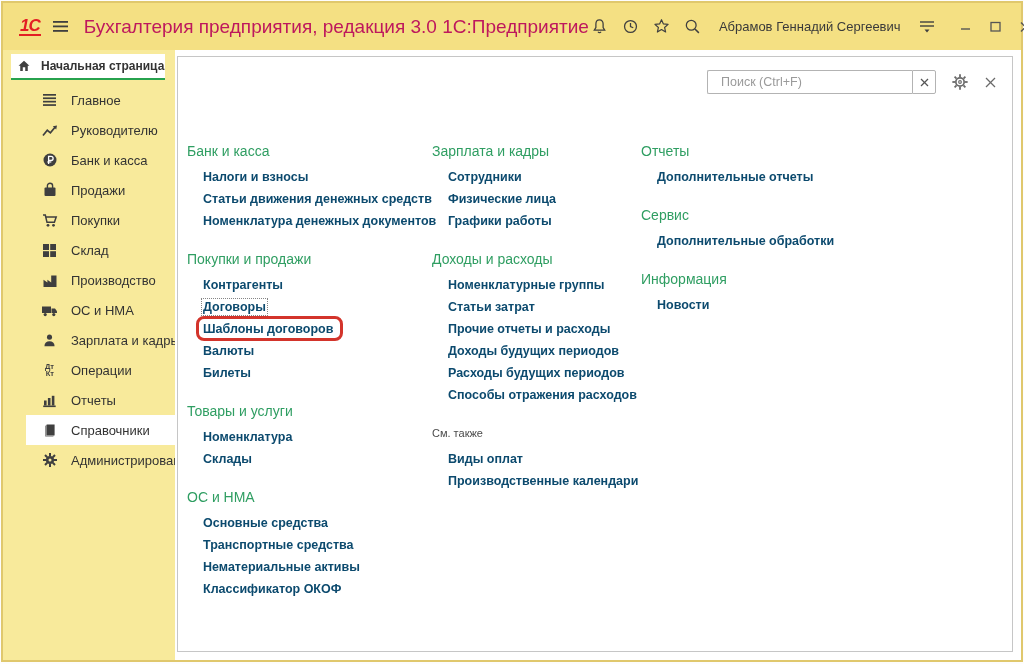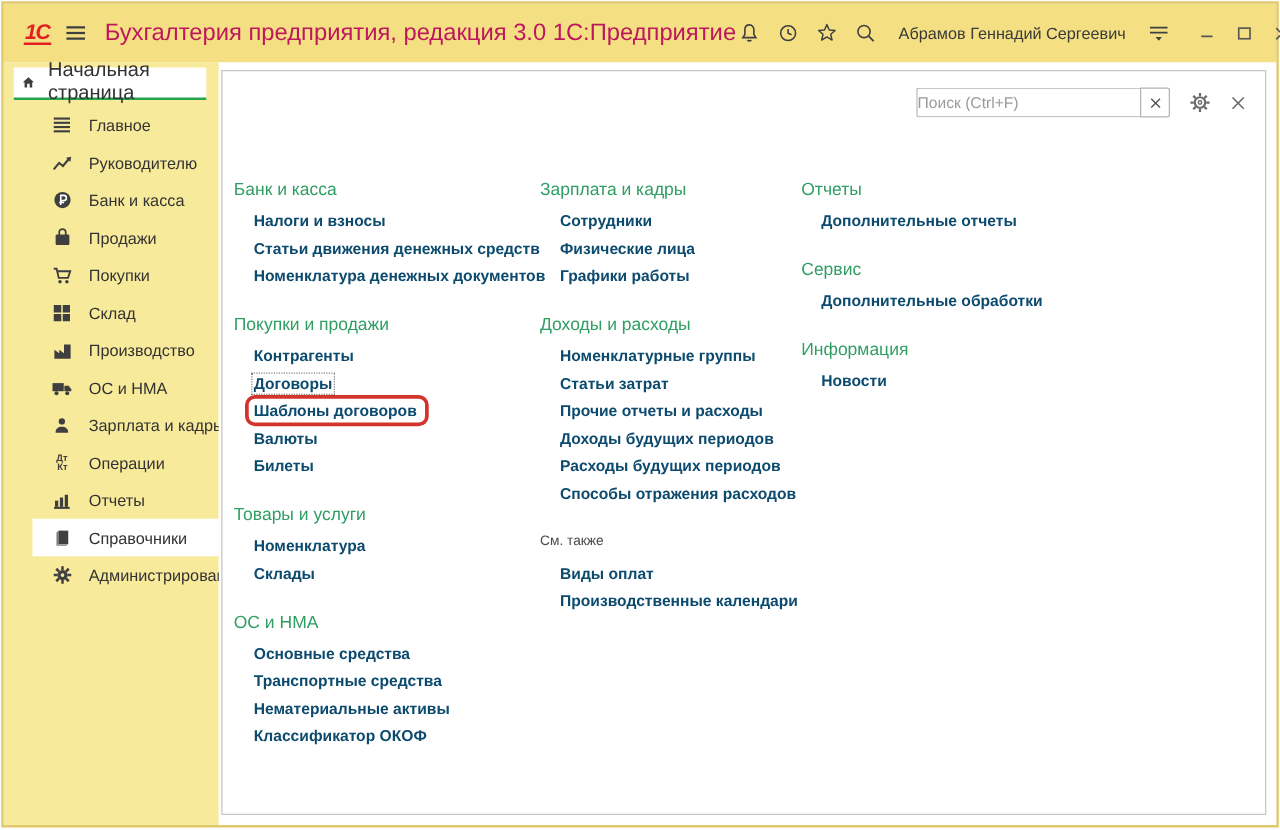--- a/index.html
+++ b/index.html
@@ -17,35 +17,35 @@
   .tb-ico{display:inline-flex;align-items:center;justify-content:center;width:22px;height:22px;cursor:pointer;}
   .hamburger{margin-left:12px;}
   .tb-title{margin-left:16px;font-size:19px;color:#be185d;white-space:nowrap;}
   .tb-right{margin-left:auto;display:flex;align-items:center;gap:9px;padding-right:10px;}
   .tb-user{font-size:13px;color:#3a3a3a;margin:0 6px;white-space:nowrap;cursor:pointer;}
   .winctl{display:flex;align-items:center;gap:8px;margin-left:8px;}
   
   .app{flex:1;display:flex;min-height:0;}
   .sidebar{width:172px;flex:0 0 auto;background:#f8ea9b;position:relative;}
   .home-tab{margin:4px 10px 0 8px;height:24px;background:#fff;border-bottom:2px solid #27a24e;
-    display:flex;align-items:center;gap:10px;padding-left:6px;font-size:16px;color:#333;cursor:pointer;}
+    display:flex;align-items:center;gap:10px;padding-left:6px;font-size:12px;color:#333;cursor:pointer;font-weight:bold;}
   .nav{margin-top:5px;margin-left:23px;}
   .nav-item{height:30px;display:flex;align-items:center;gap:13px;padding-left:15px;
     font-size:13px;color:#333;cursor:pointer;white-space:nowrap;}
   .nav-item.selected{background:#fff;}
   .nav-ico{width:17px;height:17px;display:inline-flex;align-items:center;justify-content:center;flex:0 0 auto;}
   .dtkt{font-size:7.5px;font-weight:700;color:#3f3f3f;line-height:7px;width:17px;}
   .dtkt .kt{display:block;text-align:right;}
   
   .main{flex:1;position:relative;background:#fff;padding:0 8px 8px 2px;display:flex;}
   .panel{flex:1;border:1px solid #c6c6c6;background:#fff;position:relative;margin-top:6px;overflow:hidden;}
   .search-row{position:absolute;top:13px;right:12px;display:flex;align-items:center;}
   .search-box{display:flex;align-items:stretch;}
   .search-input{width:178px;height:22px;border:1px solid #b3b3b3;border-right:none;
-    border-radius:2px 0 0 2px;padding:0 0;font-size:12.5px;color:#c2410c;outline:none;}
+    border-radius:2px 0 0 2px;padding:0 13px;font-size:12.5px;color:#c2410c;outline:none;}
   .search-input::placeholder{color:#9a9a9a;}
   .search-clear{width:22px;border:1px solid #b3b3b3;border-radius:0 2px 2px 0;background:#fff;
     display:flex;align-items:center;justify-content:center;cursor:pointer;}
   .gear-btn{margin-left:15px;cursor:pointer;display:inline-flex;}
   .panel-close{margin-left:16px;margin-right:4px;cursor:pointer;display:inline-flex;}
   
   .cols{display:flex;align-items:flex-start;padding:84px 0 0 9px;}
   .colA{width:245px;flex:0 0 auto;}
   .colB{width:209px;flex:0 0 auto;}
   .colC{flex:1;}

